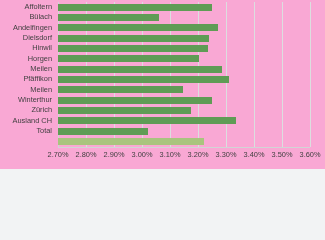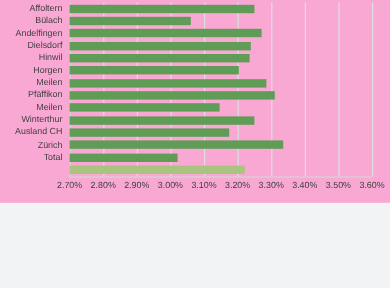--- a/index.html
+++ b/index.html
@@ -91,22 +91,22 @@
       <div class="ylabel">Affoltern</div>
       <div class="ylabel">Bülach</div>
       <div class="ylabel">Andelfingen</div>
       <div class="ylabel">Dielsdorf</div>
       <div class="ylabel">Hinwil</div>
       <div class="ylabel">Horgen</div>
       <div class="ylabel">Meilen</div>
       <div class="ylabel">Pfäffikon</div>
       <div class="ylabel">Meilen</div>
       <div class="ylabel">Winterthur</div>
+      <div class="ylabel">Zürich</div>
       <div class="ylabel">Ausland CH</div>
-      <div class="ylabel">Zürich</div>
       <div class="ylabel">Total</div>
     </div>
 
   <div class="plot">
     <div class="gridlines">
         <div class="gline axis0" style="left: 0px;"></div>
         <div class="gline" style="left: 28px;"></div>
         <div class="gline" style="left: 56px;"></div>
         <div class="gline" style="left: 84px;"></div>
         <div class="gline" style="left: 112px;"></div>

